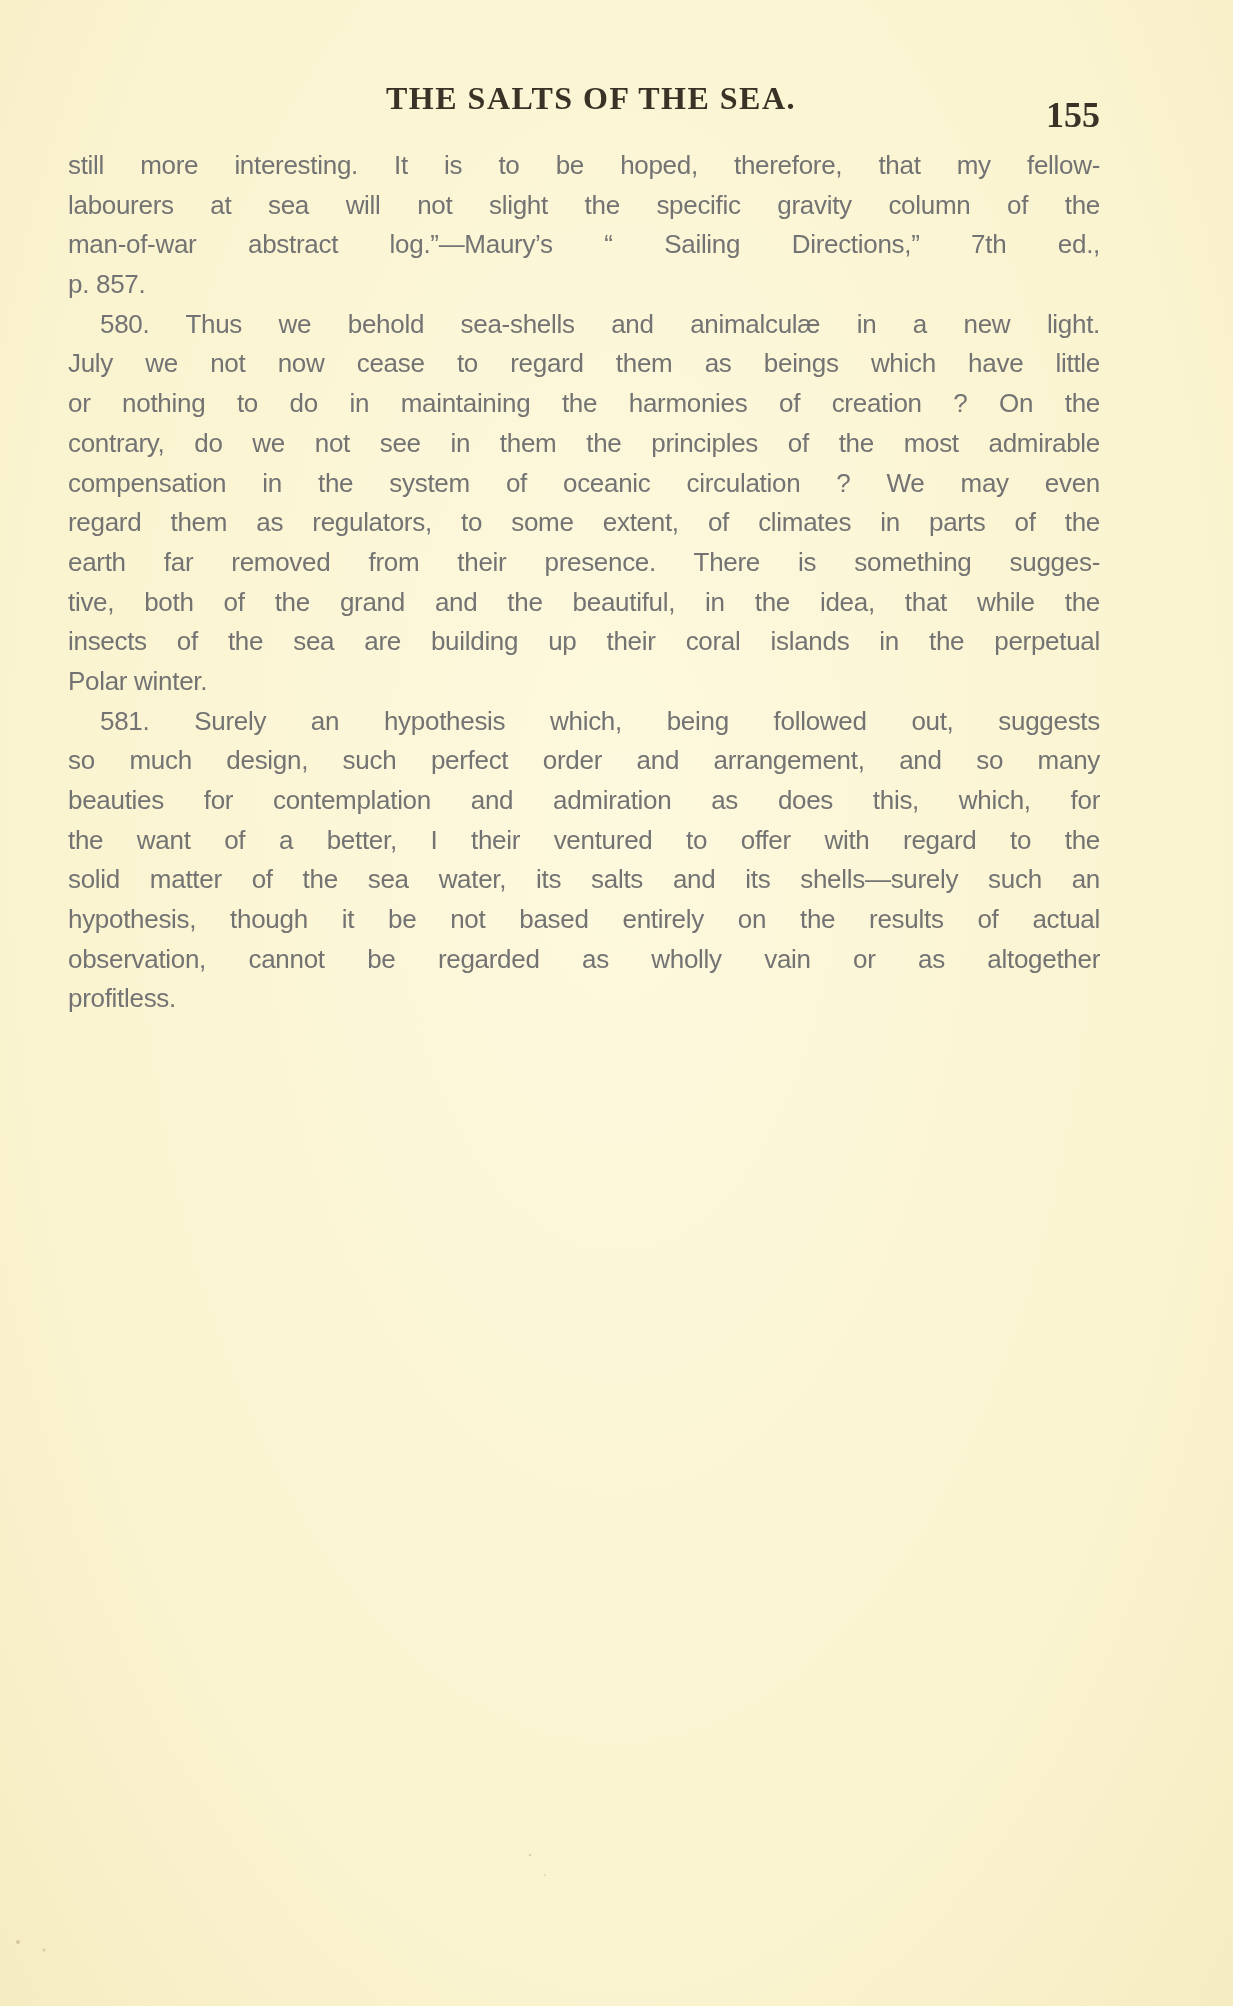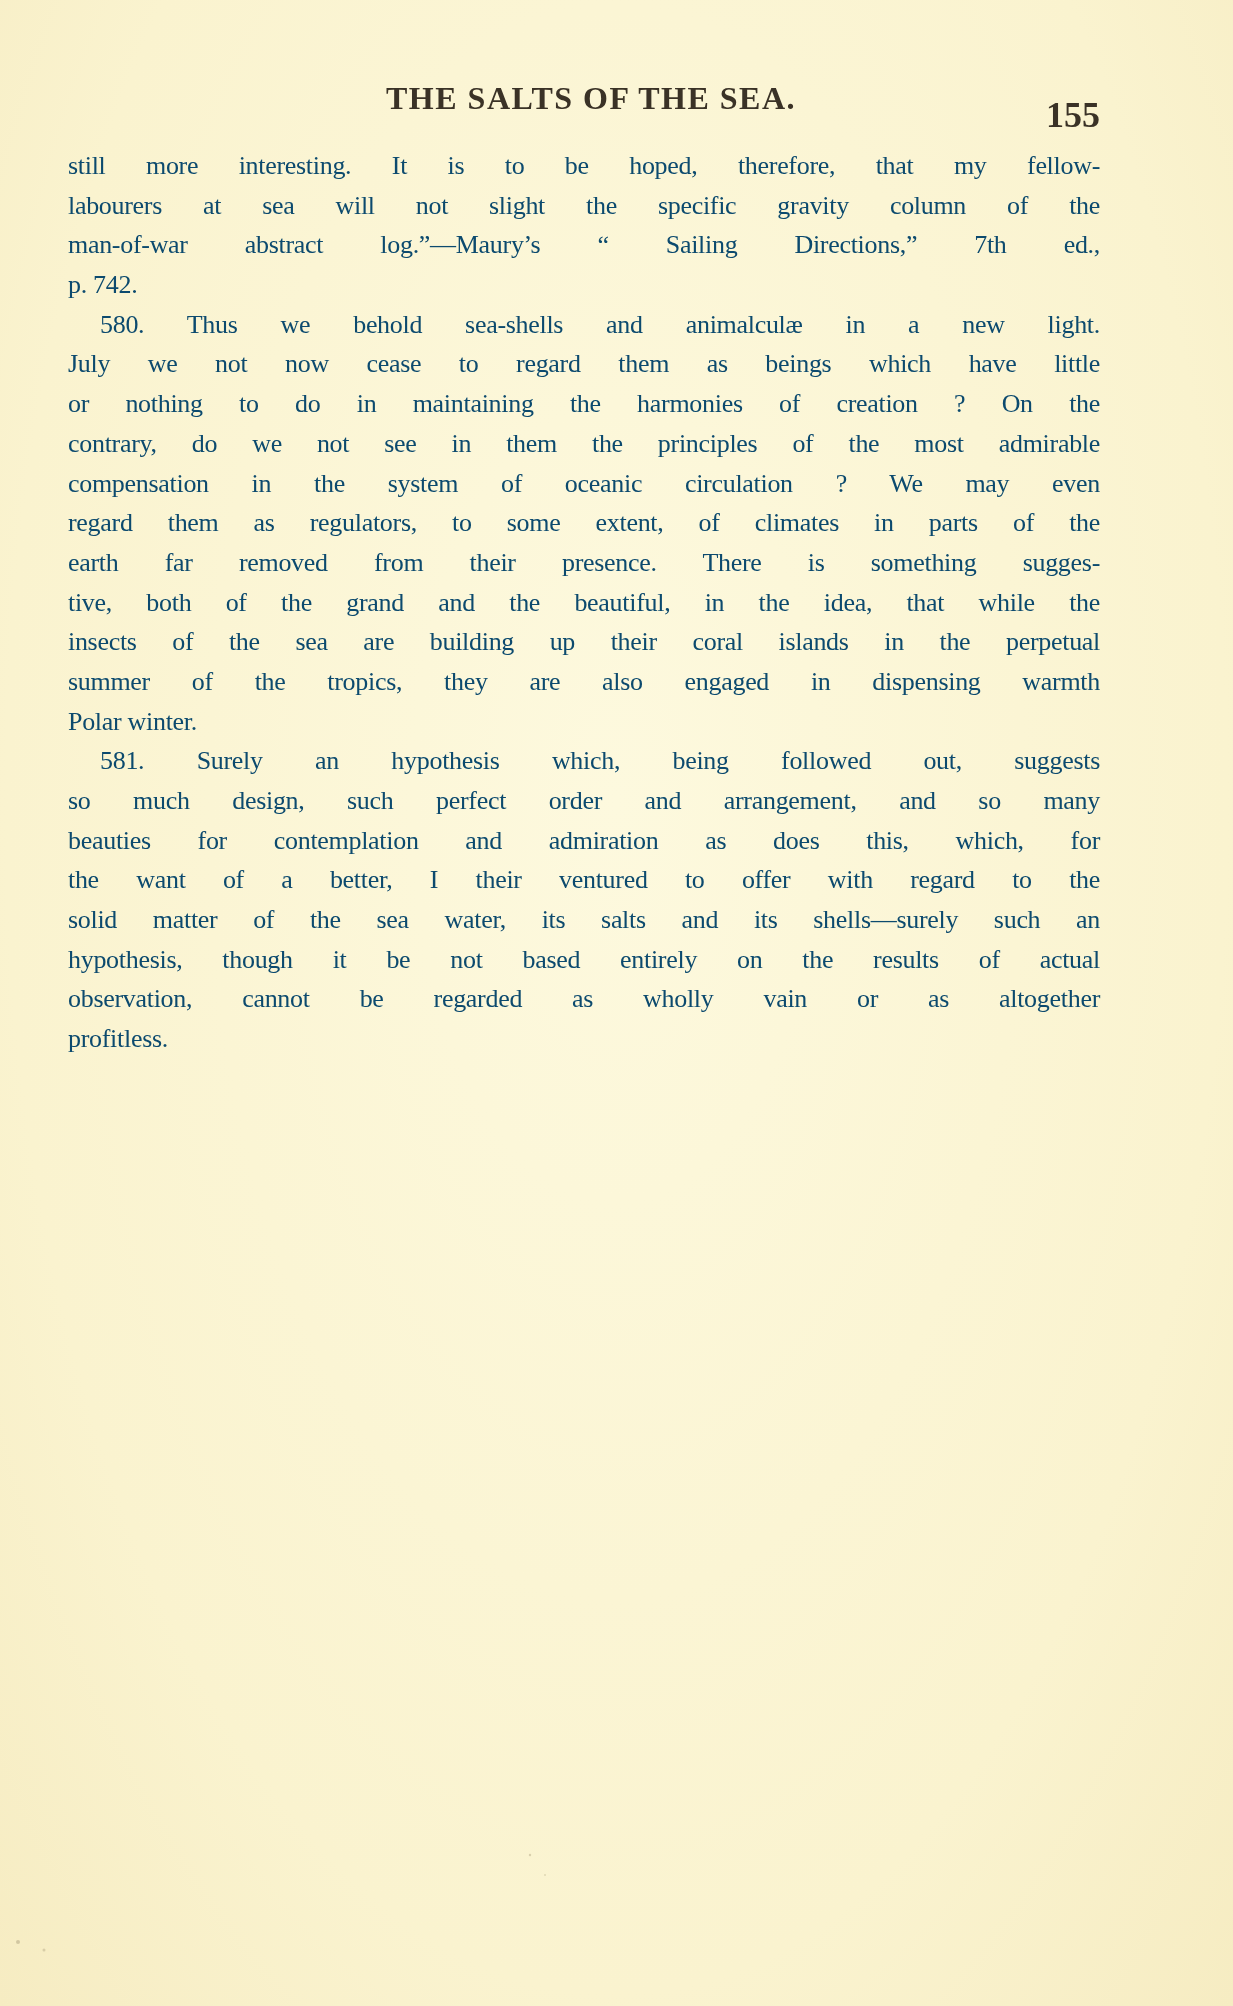--- a/index.html
+++ b/index.html
@@ -43,24 +43,24 @@
       font-weight: bold;
       font-size: 36px;
       color: #3a3226;
       margin-top: 24px;
     }
     .body-text {
       position: absolute;
       top: 146px;
       left: 68px;
       width: 1032px;
-      font-family: Liberation Serif, serif;
+      font-family: Liberation Sans, sans-serif;
       font-size: 26px;
       line-height: 39.7px;
-      color: #0c4a6e;
+      color: #737373;
     }
     .line {
       display: block;
       white-space: nowrap;
       text-align: justify;
       text-align-last: justify;
       height: 39.7px;
       letter-spacing: -0.3px;
     }
     .line.last { text-align-last: left; }
@@ -80,34 +80,33 @@
     <span class="running-title">THE SALTS OF THE SEA.</span>
     <span class="page-number">155</span>
   </div>
 
   <div class="body-text">
 
     <div>
       <span class="line">still more interesting.  It is to be hoped, therefore, that my fellow-</span>
       <span class="line">labourers at sea will not slight the specific gravity column of the</span>
       <span class="line">man-of-war abstract log.”—Maury’s  “ Sailing Directions,” 7th ed.,</span>
-      <span class="line last">p. 742.</span>
+      <span class="line last">p. 857.</span>
     </div>
 
     <div>
       <span class="line indent">580. Thus we behold sea-shells and animalculæ in a new light.</span>
       <span class="line">July we not now cease to regard them as beings which have little</span>
       <span class="line">or nothing to do in maintaining the harmonies of creation ?  On the</span>
       <span class="line">contrary, do we not see in them the principles of the most admirable</span>
       <span class="line">compensation in the system of oceanic circulation ?  We may even</span>
       <span class="line">regard them as regulators, to some extent, of climates in parts of the</span>
       <span class="line">earth far removed from their presence.  There is something sugges-</span>
       <span class="line">tive, both of the grand and the beautiful, in the idea, that while the</span>
       <span class="line">insects of the sea are building up their coral islands in the perpetual</span>
-      <span class="line">summer of the tropics, they are also engaged in dispensing warmth</span>
       <span class="line last">Polar winter.</span>
     </div>
 
     <div>
       <span class="line indent">581. Surely an hypothesis which, being followed out, suggests</span>
       <span class="line">so much design, such perfect order and arrangement, and so many</span>
       <span class="line">beauties for contemplation and admiration as does this, which, for</span>
       <span class="line">the want of a better, I their ventured to offer with regard to the</span>
       <span class="line">solid matter of the sea water, its salts and its shells—surely such an</span>
       <span class="line">hypothesis, though it be not based entirely on the results of actual</span>

